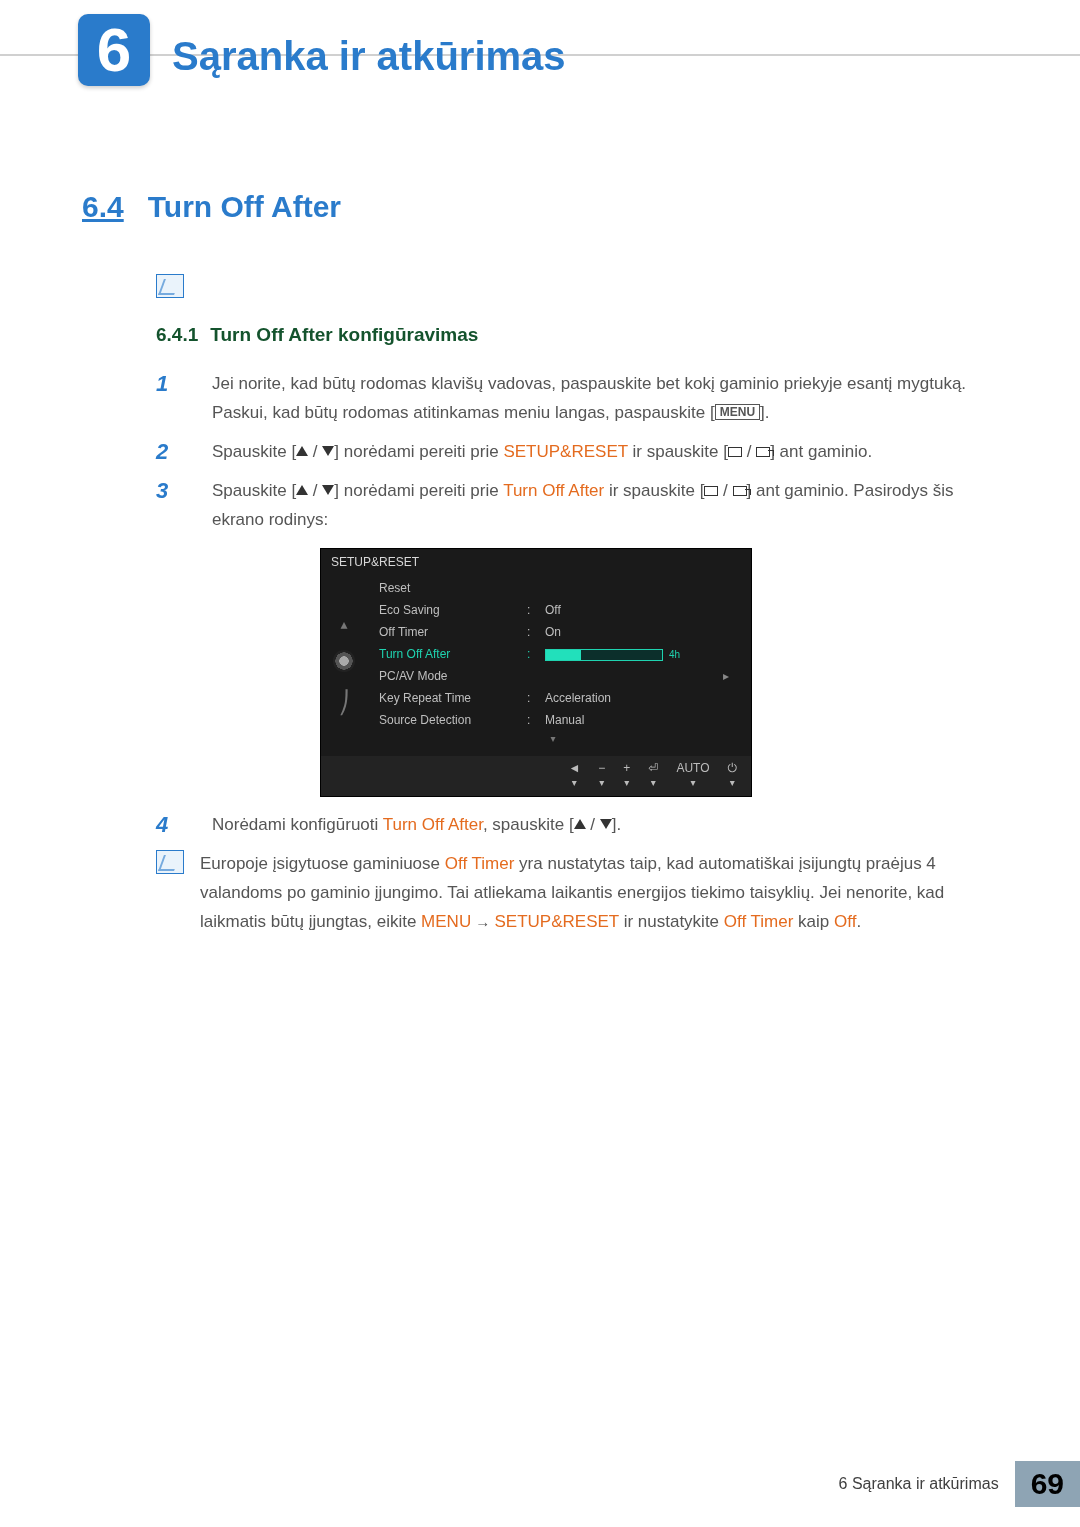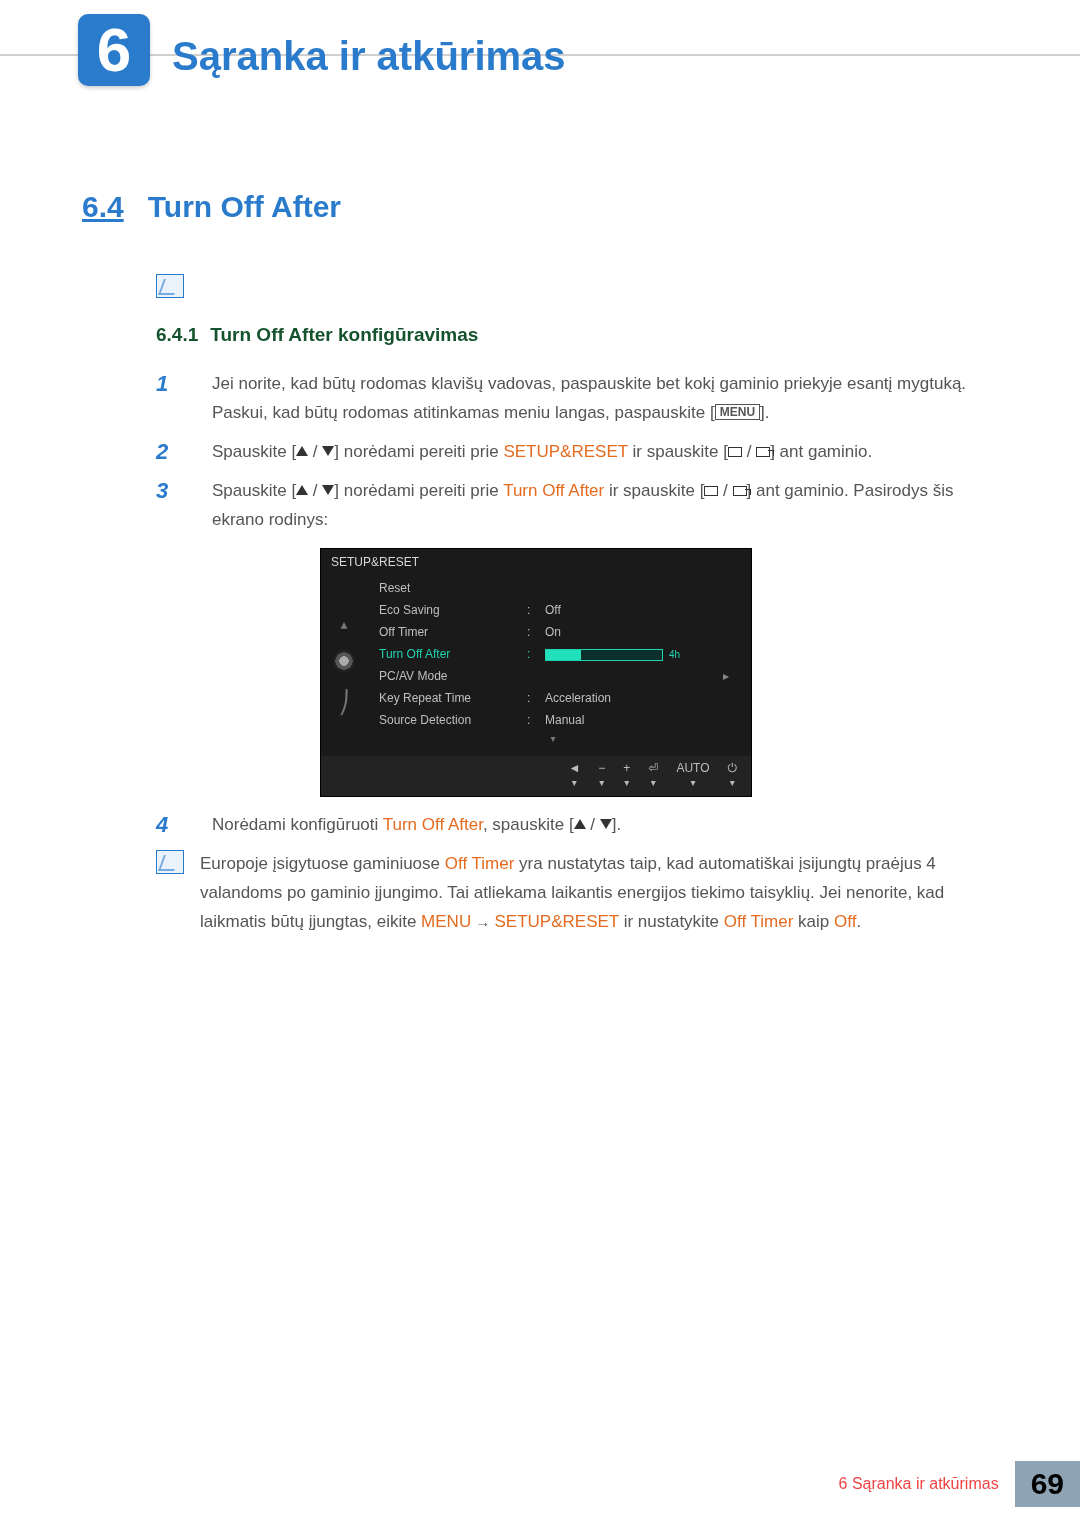--- a/index.html
+++ b/index.html
@@ -217,21 +217,21 @@
   .note-block .note-text { font-size: 17px; line-height: 1.7; }
 
   .footer {
     position: absolute;
     bottom: 20px;
     right: 0;
     display: flex;
     align-items: center;
     gap: 16px;
   }
-  .footer-text { color: #ef4444; font-size: 16px; }
+  .footer-text { color: #404040; font-size: 16px; }
   .footer-page {
     background: #8ea4b4;
     color: #000000;
     font-size: 30px;
     font-weight: bold;
     padding: 6px 16px;
   }
   .arrow-sym { font-size: 15px; }
 </style>
 </head>

